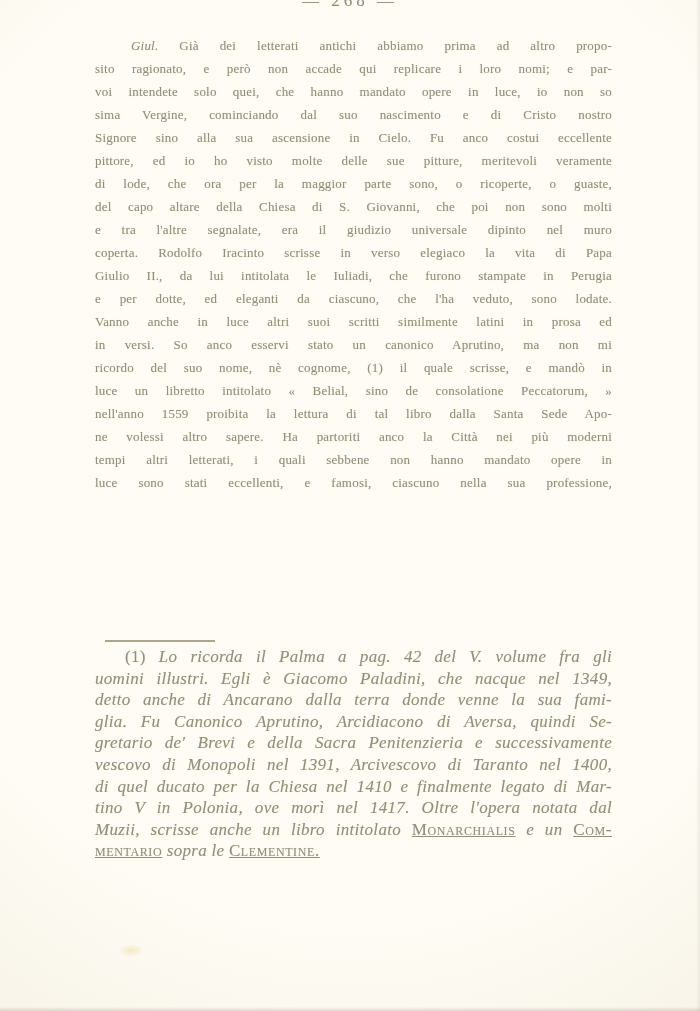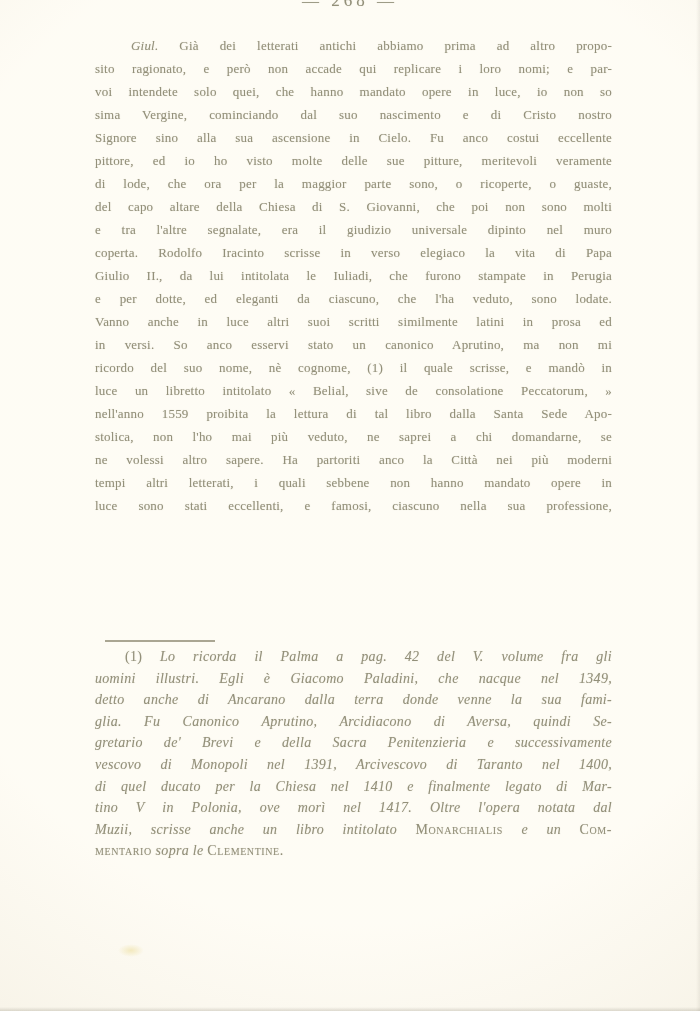--- a/index.html
+++ b/index.html
@@ -45,31 +45,31 @@
   }
   .body-text .line:first-child{ text-indent:36px; }
 
   .rule{
     position:absolute;left:105px;top:640px;width:110px;height:2px;
     background:rgba(142,138,114,.75);
   }
 
   .footnote-text{
     position:absolute;left:95px;top:646px;width:517px;
-    font-size:14px;line-height:21.6px;letter-spacing:.3px;
+    font-size:17px;line-height:21.6px;letter-spacing:.3px;
     font-style:italic;
   }
   .footnote-text .line:first-child{ text-indent:30px; }
 
   .line{ text-align:justify; text-align-last:justify; }
   .line.no-stretch{ text-align-last:left; }
 
   .seg-n{ font-style:normal; }
   .seg-i{ font-style:italic; }
-  .seg-sc{ font-style:normal; font-variant:small-caps; letter-spacing:.6px; }
+  .seg-sc{ font-style:normal; font-variant:small-caps; letter-spacing:.6px;text-decoration:underline; }
 </style>
 </head>
 <body style="background: rgb(248, 244, 234);">
 
 <div class="page">
   <div class="stain"></div>
 
   <div class="running-head ink">— 268 —</div>
 
   <div class="body-text ink">
@@ -81,23 +81,22 @@
       <div class="line"><span class="seg-n">pittore, ed io ho visto molte delle sue pitture, meritevoli veramente</span></div>
       <div class="line"><span class="seg-n">di lode, che ora per la maggior parte sono, o ricoperte, o guaste,</span></div>
       <div class="line"><span class="seg-n">del capo altare della Chiesa di S. Giovanni, che poi non sono molti</span></div>
       <div class="line"><span class="seg-n">e tra l'altre segnalate, era il giudizio universale dipinto nel muro</span></div>
       <div class="line"><span class="seg-n">coperta. Rodolfo Iracinto scrisse in verso elegiaco la vita di Papa</span></div>
       <div class="line"><span class="seg-n">Giulio II., da lui intitolata le Iuliadi, che furono stampate in Perugia</span></div>
       <div class="line"><span class="seg-n">e per dotte, ed eleganti da ciascuno, che l'ha veduto, sono lodate.</span></div>
       <div class="line"><span class="seg-n">Vanno anche in luce altri suoi scritti similmente latini in prosa ed</span></div>
       <div class="line"><span class="seg-n">in versi. So anco esservi stato un canonico Aprutino, ma non mi</span></div>
       <div class="line"><span class="seg-n">ricordo del suo nome, nè cognome, (1) il quale scrisse, e mandò in</span></div>
-      <div class="line"><span class="seg-n">luce un libretto intitolato « Belial, sive de consolatione Peccatorum, »</span></div>
+      <div class="line"><span class="seg-n">luce un libretto intitolato « Belial, sino de consolatione Peccatorum, »</span></div>
       <div class="line"><span class="seg-n">nell'anno 1559 proibita la lettura di tal libro dalla Santa Sede Apo-</span></div>
-      <div class="line"><span class="seg-n">stolica, non l'ho mai più veduto, ne saprei a chi domandarne, se</span></div>
       <div class="line"><span class="seg-n">ne volessi altro sapere. Ha partoriti anco la Città nei più moderni</span></div>
       <div class="line"><span class="seg-n">tempi altri letterati, i quali sebbene non hanno mandato opere in</span></div>
       <div class="line"><span class="seg-n">luce sono stati eccellenti, e famosi, ciascuno nella sua professione,</span></div>
     </div>
 
   <div class="rule"></div>
 
   <div class="footnote-text ink">
       <div class="line"><span class="seg-n">(1) </span><span class="seg-i">Lo ricorda il Palma a pag. 42 del V. volume fra gli</span></div>
       <div class="line"><span class="seg-i">uomini illustri. Egli è Giacomo Paladini, che nacque nel 1349,</span></div>

